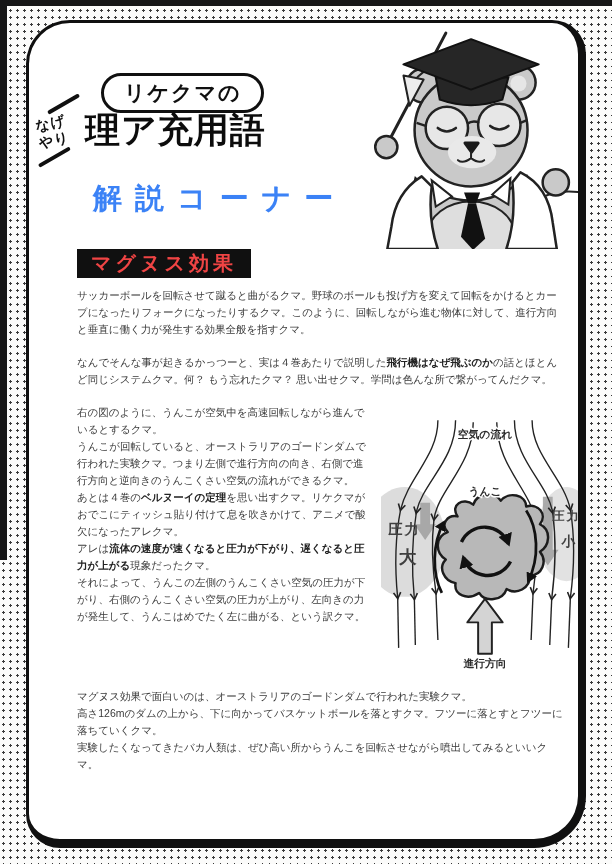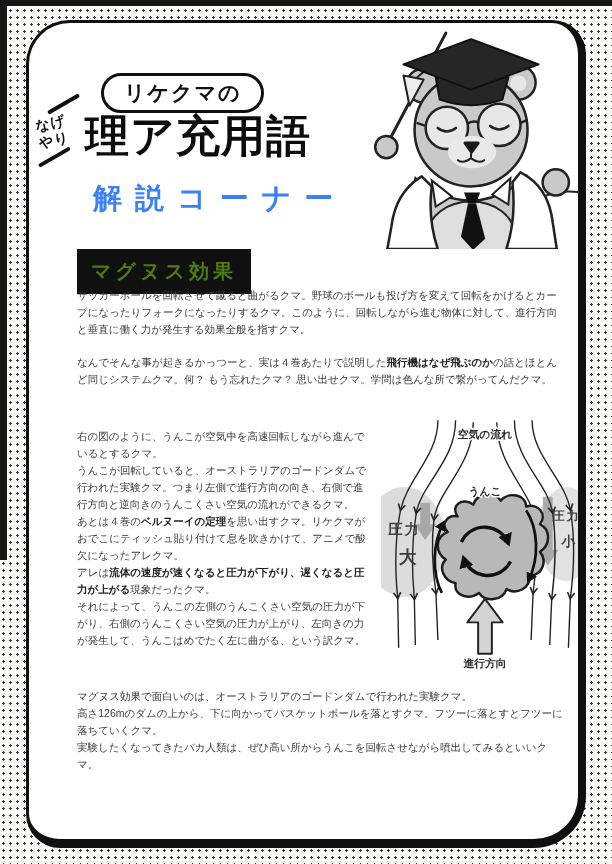--- a/index.html
+++ b/index.html
@@ -27,41 +27,41 @@
     position:absolute;left:8px;top:92px;transform:rotate(-12deg);
     font-weight:bold;font-size:14px;line-height:1.2;color:#101010;letter-spacing:1px;
     text-align:center;
   }
   .nageyari .slash{position:absolute;background:#101010;height:3.5px;width:36px;border-radius:2px;}
   .nageyari .slash.top{left:14px;top:-10px;transform:rotate(-18deg);}
   .nageyari .slash.bottom{left:-6px;bottom:-10px;transform:rotate(-18deg);}
   .title-main{
     position:absolute;left:56px;top:84px;
     font-family:"DejaVu Serif","Liberation Serif",serif;
-    font-weight:900;font-size:44px;letter-spacing:1px;color:#0c0c0c;white-space:nowrap;
+    font-weight:900;font-size:35px;letter-spacing:1px;color:#0c0c0c;white-space:nowrap;
   }
   .title-sub{
     position:absolute;left:64px;top:156px;
     font-weight:900;font-size:29px;letter-spacing:13px;color:#3b82f6;white-space:nowrap;
   }
   .bear{position:absolute;left:320px;top:4px;width:232px;height:222px;}
   
   .heading{
-    position:absolute;left:48px;top:226px;background:#101010;color:#4d7c0f;
-    font-weight:bold;font-size:20px;letter-spacing:4px;padding:9px 14px;white-space:nowrap;
+    position:absolute;left:48px;top:226px;background:#101010;color:#ef4444;
+    font-weight:bold;font-size:20px;letter-spacing:4px;padding:1px 14px;white-space:nowrap;
   }
   
   .bodytext{
     position:absolute;left:48px;top:264px;width:488px;
     font-size:10.5px;line-height:17px;color:#3a3a3a;
   }
   .bodytext p{margin:0;}
   .bodytext b{color:#222;margin-top:32px;}
   .gap{height:16px;}
-  .twocol{display:flex;align-items:center;}
+  .twocol{display:flex;align-items:flex-start;}
   .leftcol{flex:0 0 290px;}
   .diagram{flex:0 0 auto;margin-left:14px;margin-top:0;}
   .diagram svg{display:block;}
   .diag-label{font-size:11px;fill:#2b2b2b;font-weight:600;
     paint-order:stroke;stroke:#fff;stroke-width:3px;}
   .press{fill:#3f3f3f;font-weight:600;}
 </style>
 </head>
 <body>
 

